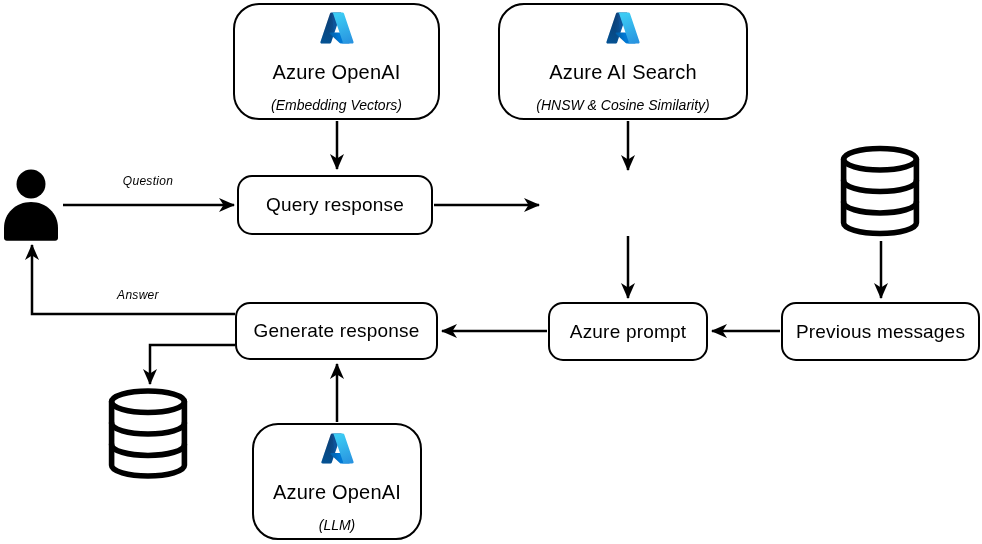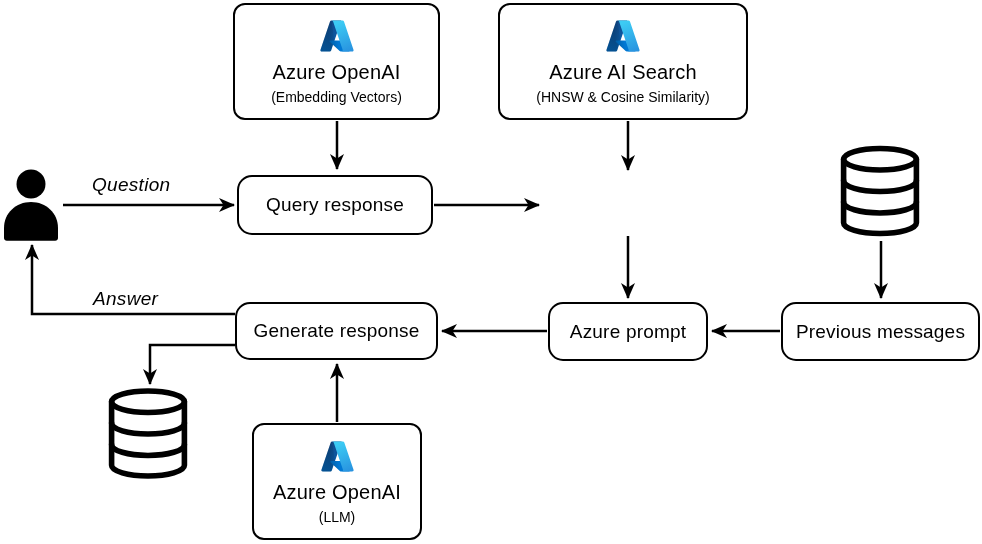--- a/index.html
+++ b/index.html
@@ -26,31 +26,31 @@
     box-sizing: border-box;
     background: #ffffff;
     border: 2.5px solid #000000;
     border-radius: 15px;
     display: flex;
     flex-direction: column;
     align-items: center;
     justify-content: center;
     text-align: center;
   }
-  .node.big { border-radius: 12px; }
+  .node.big { border-radius: 26px; gap: 8px; }
   .node-label { font-size: 19px; letter-spacing: 0.2px; }
   .node-title { font-size: 20px; margin-top: 7px; letter-spacing: 0.2px; }
-  .node-sub   { font-size: 14px; margin-top: 5px; }
+  .node-sub   { font-size: 14px; font-style: italic; margin-top: 5px; }
   .azlogo { display: block; }
   .edge-label {
     position: absolute;
     z-index: 1;
-    font-size: 19px;
+    font-size: 12px;
     font-style: italic;
-    text-align: left;
+    text-align: center;
     letter-spacing: 0.3px;
   }
   .edge { stroke: #000; stroke-width: 2.5; fill: none; }
 </style>
 </head>
 <body>
 
 <svg width="0" height="0" style="position:absolute" aria-hidden="true">
   <defs>
     <marker id="arrowhead" markerUnits="userSpaceOnUse" markerWidth="20" markerHeight="18" viewBox="0 0 20 18" refX="17" refY="9" orient="auto">

